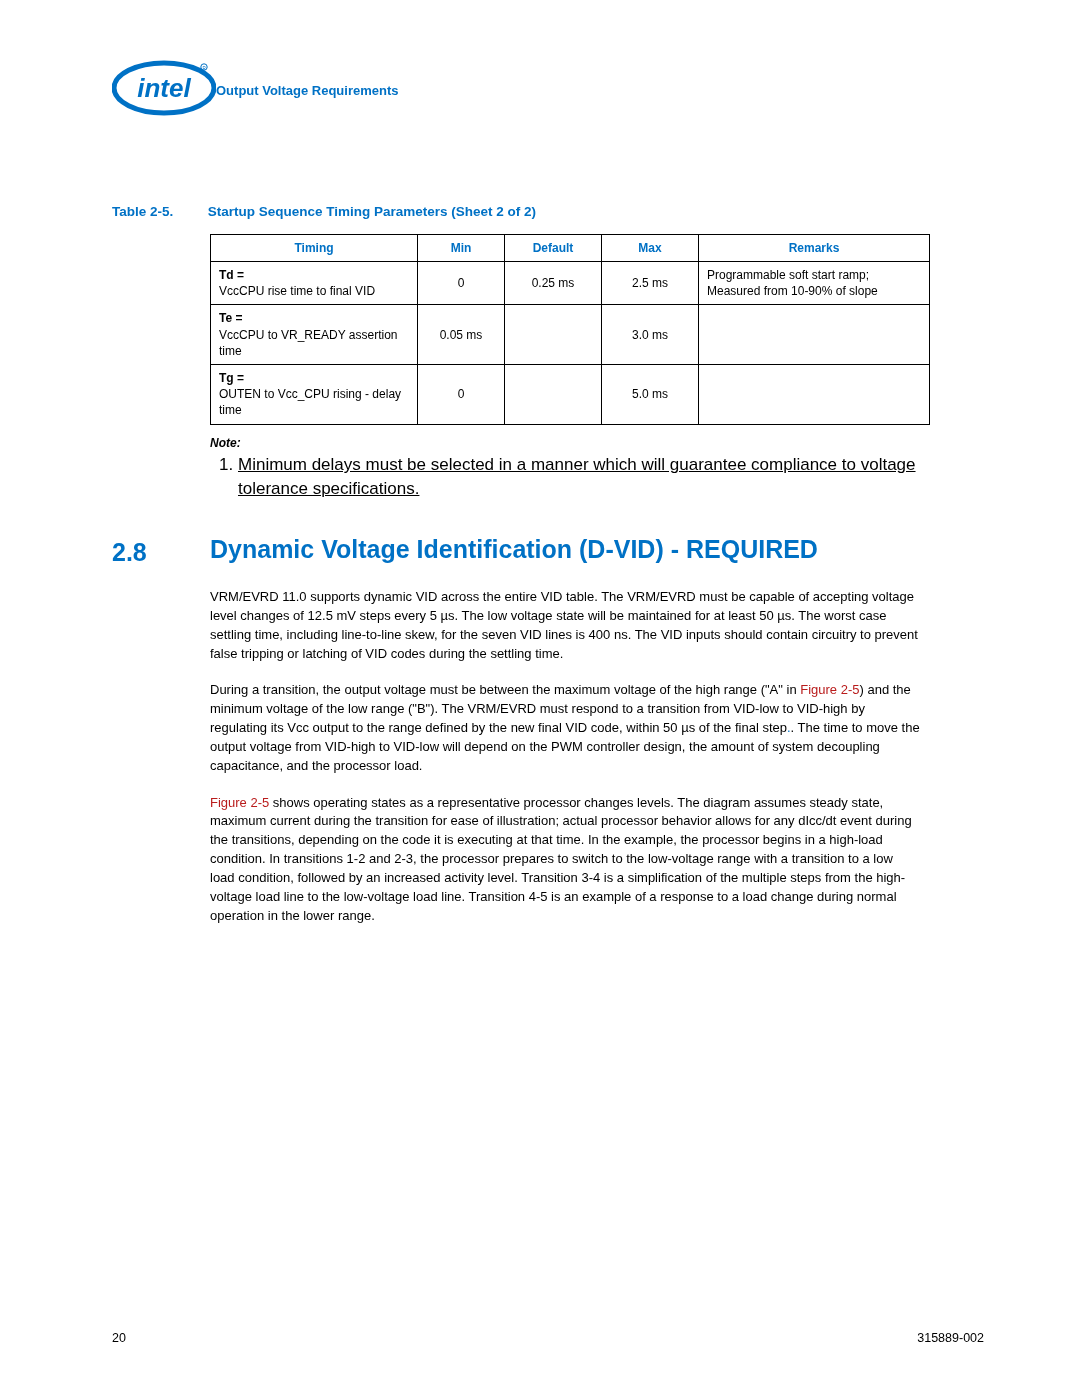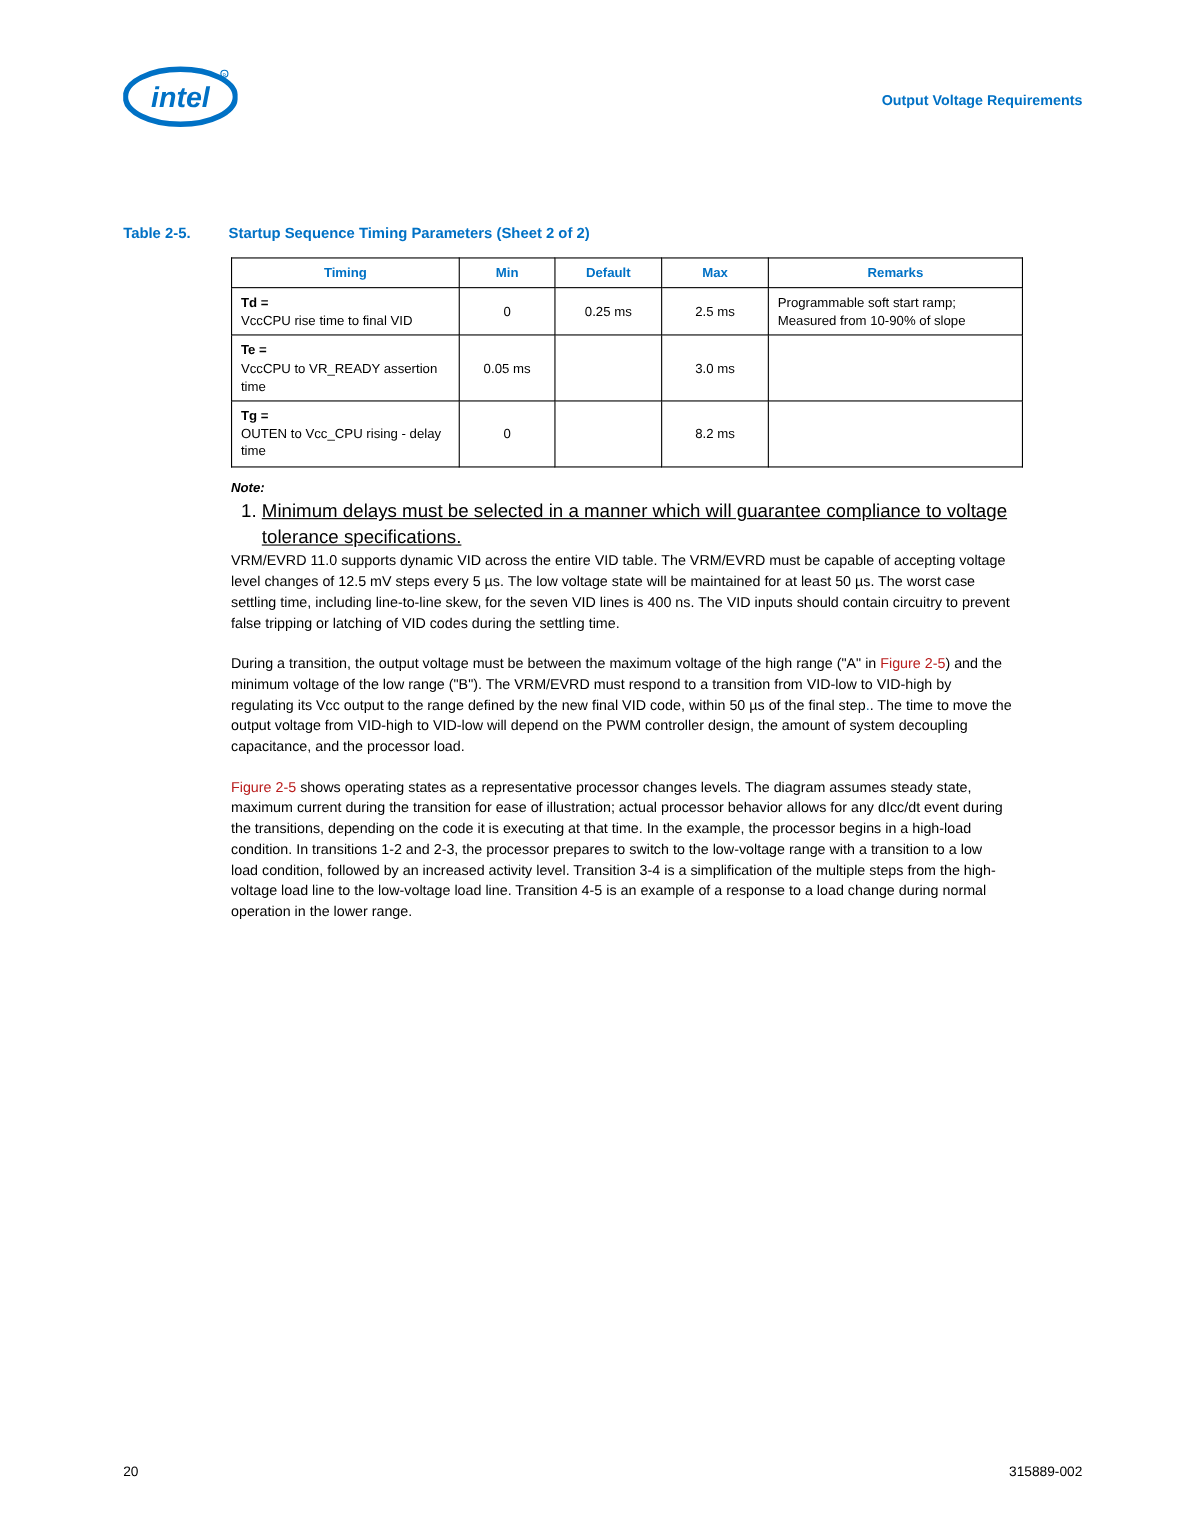--- a/index.html
+++ b/index.html
@@ -13,21 +13,21 @@
   }
   .page {
     width: 1080px;
     height: 1397px;
     box-sizing: border-box;
     padding: 56px 96px 40px 112px;
     position: relative;
   }
   .header {
     display: flex;
-    justify-content: space-between;
+    justify-content: flex-start;
     align-items: flex-start;
     margin-bottom: 48px;
   }
   .logo {
     width: 104px;
     height: 64px;
   }
   .running-title {
     color: #0071c5;
     font-weight: bold;
@@ -161,33 +161,37 @@
         <td><span class="tb">Te =</span><br><span>VccCPU to VR_READY assertion time</span></td>
         <td class="num">0.05 ms</td>
         <td class="num"></td>
         <td class="num">3.0 ms</td>
         <td></td>
       </tr>
       <tr>
         <td><span class="tb">Tg =</span><br><span>OUTEN to Vcc_CPU rising - delay time</span></td>
         <td class="num">0</td>
         <td class="num"></td>
-        <td class="num">8.2 ms</td>
+        <td class="num">5.0 ms</td>
         <td></td>
       </tr>
     </tbody>
   </table>
 
   <div class="note-block">
     <span class="note-head">Note:</span>
     <ol class="note">
       <li>Minimum delays must be selected in a manner which will guarantee compliance to voltage tolerance specifications.</li>
     </ol>
   </div>
 
+  <div class="sec-head">
+    <div class="sec-num">2.8</div>
+    <div class="sec-title">Dynamic Voltage Identification (D-VID) - REQUIRED</div>
+  </div>
 
   <div class="body-col">
     <p>VRM/EVRD 11.0 supports dynamic VID across the entire VID table. The VRM/EVRD must be capable of accepting voltage level changes of 12.5 mV steps every 5 µs. The low voltage state will be maintained for at least 50 µs. The worst case settling time, including line-to-line skew, for the seven VID lines is 400 ns. The VID inputs should contain circuitry to prevent false tripping or latching of VID codes during the settling time.</p>
 
     <p>
       <span>During a transition, the output voltage must be between the maximum voltage of the high range ("A" in </span><span class="fig-ref">Figure 2-5</span><span>) and the minimum voltage of the low range ("B"). The VRM/EVRD must respond to a transition from VID-low to VID-high by regulating its Vcc output to the range defined by the new final VID code, within 50 µs of the final step</span><span style="color:#0071c5">.</span><span>. The time to move the output voltage from VID-high to VID-low will depend on the PWM controller design, the amount of system decoupling capacitance, and the processor load.</span>
     </p>
 
     <p>
       <span class="fig-ref">Figure 2-5</span><span> shows operating states as a representative processor changes levels. The diagram assumes steady state, maximum current during the transition for ease of illustration; actual processor behavior allows for any dIcc/dt event during the transitions, depending on the code it is executing at that time. In the example, the processor begins in a high-load condition. In transitions 1-2 and 2-3, the processor prepares to switch to the low-voltage range with a transition to a low load condition, followed by an increased activity level. Transition 3-4 is a simplification of the multiple steps from the high-voltage load line to the low-voltage load line. Transition 4-5 is an example of a response to a load change during normal operation in the lower range.</span>

